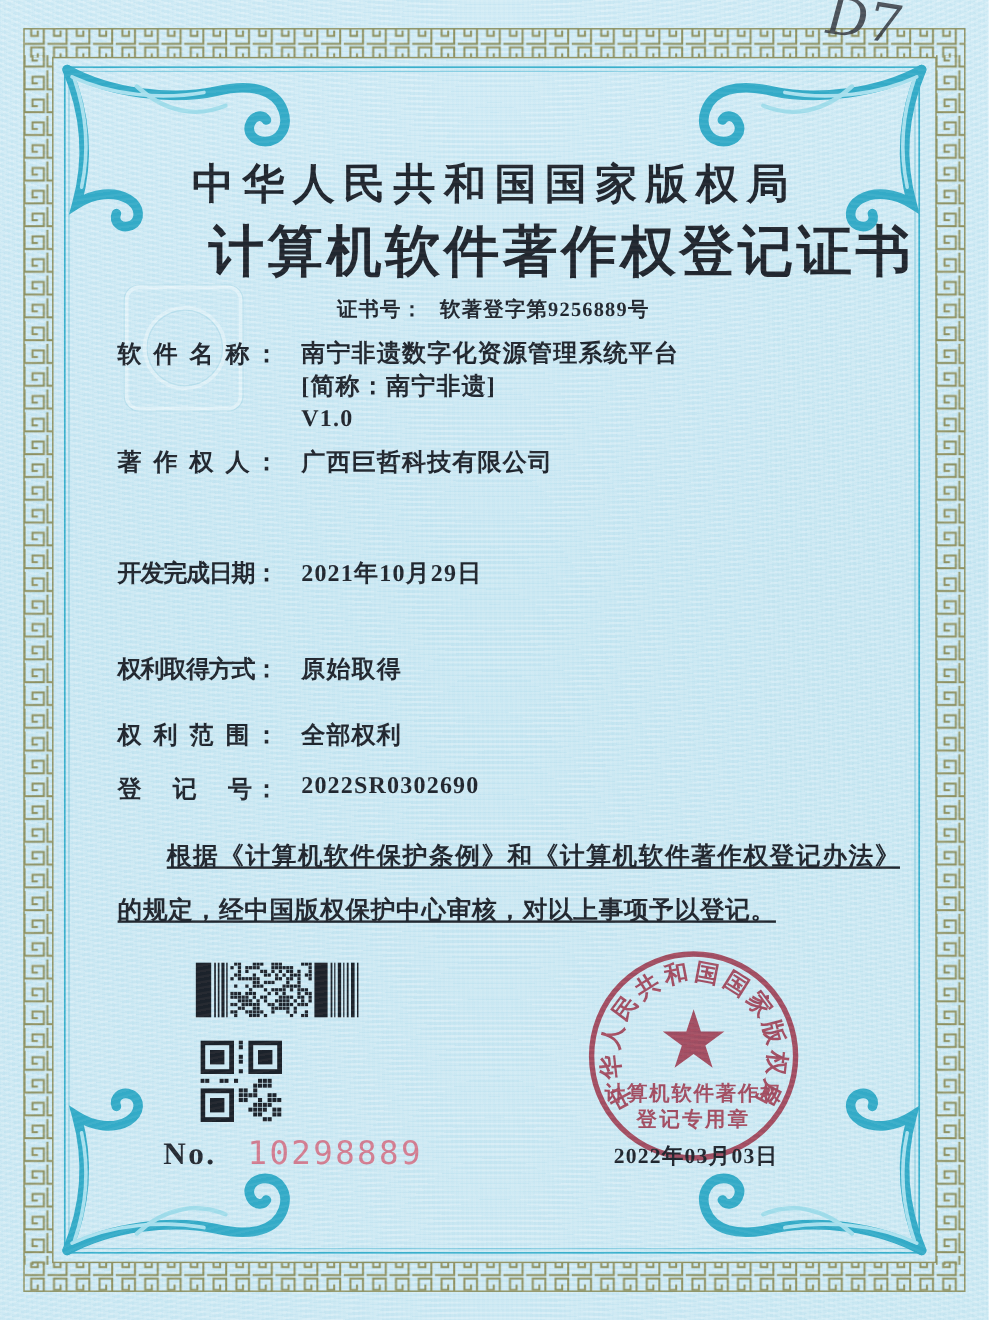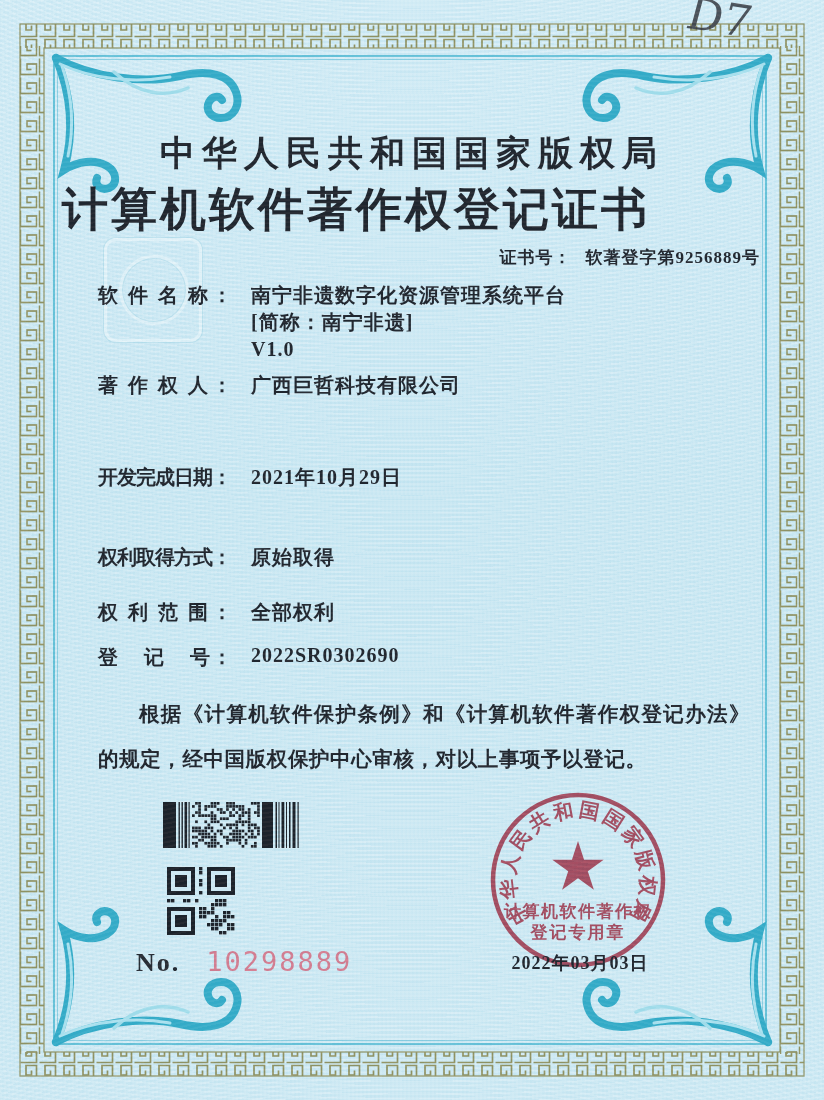--- a/index.html
+++ b/index.html
@@ -27,40 +27,40 @@
   .watermark .wm-circle{
     position:absolute; left:12px; top:14px; width:64px; height:64px;
     border:3px solid rgba(255,255,255,.5); border-radius:50%;
     box-shadow:inset 0 0 0 1px rgba(150,205,224,.5);
   }
   .authority{
     position:absolute; left:62px; top:130px; width:700px; text-align:center;
     font-size:35px; font-weight:700; letter-spacing:7px; white-space:nowrap;
   }
   .cert-title{
-    position:absolute; left:62px; top:179px; width:700px; text-align:left;
+    position:absolute; left:62px; top:179px; width:700px; text-align:right;
     font-size:46px; font-weight:700; letter-spacing:3px; white-space:nowrap;
   }
   .cert-no{
-    position:absolute; left:62px; top:246px; width:698px; text-align:right;
+    position:absolute; left:62px; top:246px; width:698px; text-align:center;
     font-size:17px; font-weight:700; letter-spacing:1px;
   }
   .cert-no .v{margin-left:14px;}
   .field{position:absolute; left:98px; font-size:20px; font-weight:700; white-space:nowrap;}
   .field .lbl{display:inline-block; width:114px; vertical-align:top;}
   .ls4{letter-spacing:10px;}
   .ls6{letter-spacing:-1px;}
   .ls3{letter-spacing:26px;}
   .field .colon{display:inline-block; vertical-align:top; width:22px;}
   .field .val{display:inline-block; vertical-align:top; margin-left:12px; letter-spacing:1px;}
   .val .vline{line-height:27px;}
   .statement{
     position:absolute; left:98px; top:692px; width:652px;
     font-size:20.5px; font-weight:700; line-height:45px; letter-spacing:.6px;
-    text-align:justify; text-indent:2em; margin:0;
+    text-align:justify; text-indent:2em; margin:0;text-decoration:underline;
   }
   .barcode{position:absolute; left:163px; top:802px;}
   .qrcode{position:absolute; left:167px; top:867px;}
   .serial{position:absolute; left:136px; top:946px; white-space:nowrap;}
   .serial .no-lbl{font-size:26px; font-weight:700; letter-spacing:2px; color:#20242c;}
   .serial .no-val{
     font-family:"DejaVu Sans Mono", monospace; font-size:27px; margin-left:22px;
     letter-spacing:2px; opacity:.85; font-weight:400;
   }
   .seal{position:absolute; left:486px; top:788px; mix-blend-mode:multiply; opacity:.9;}

